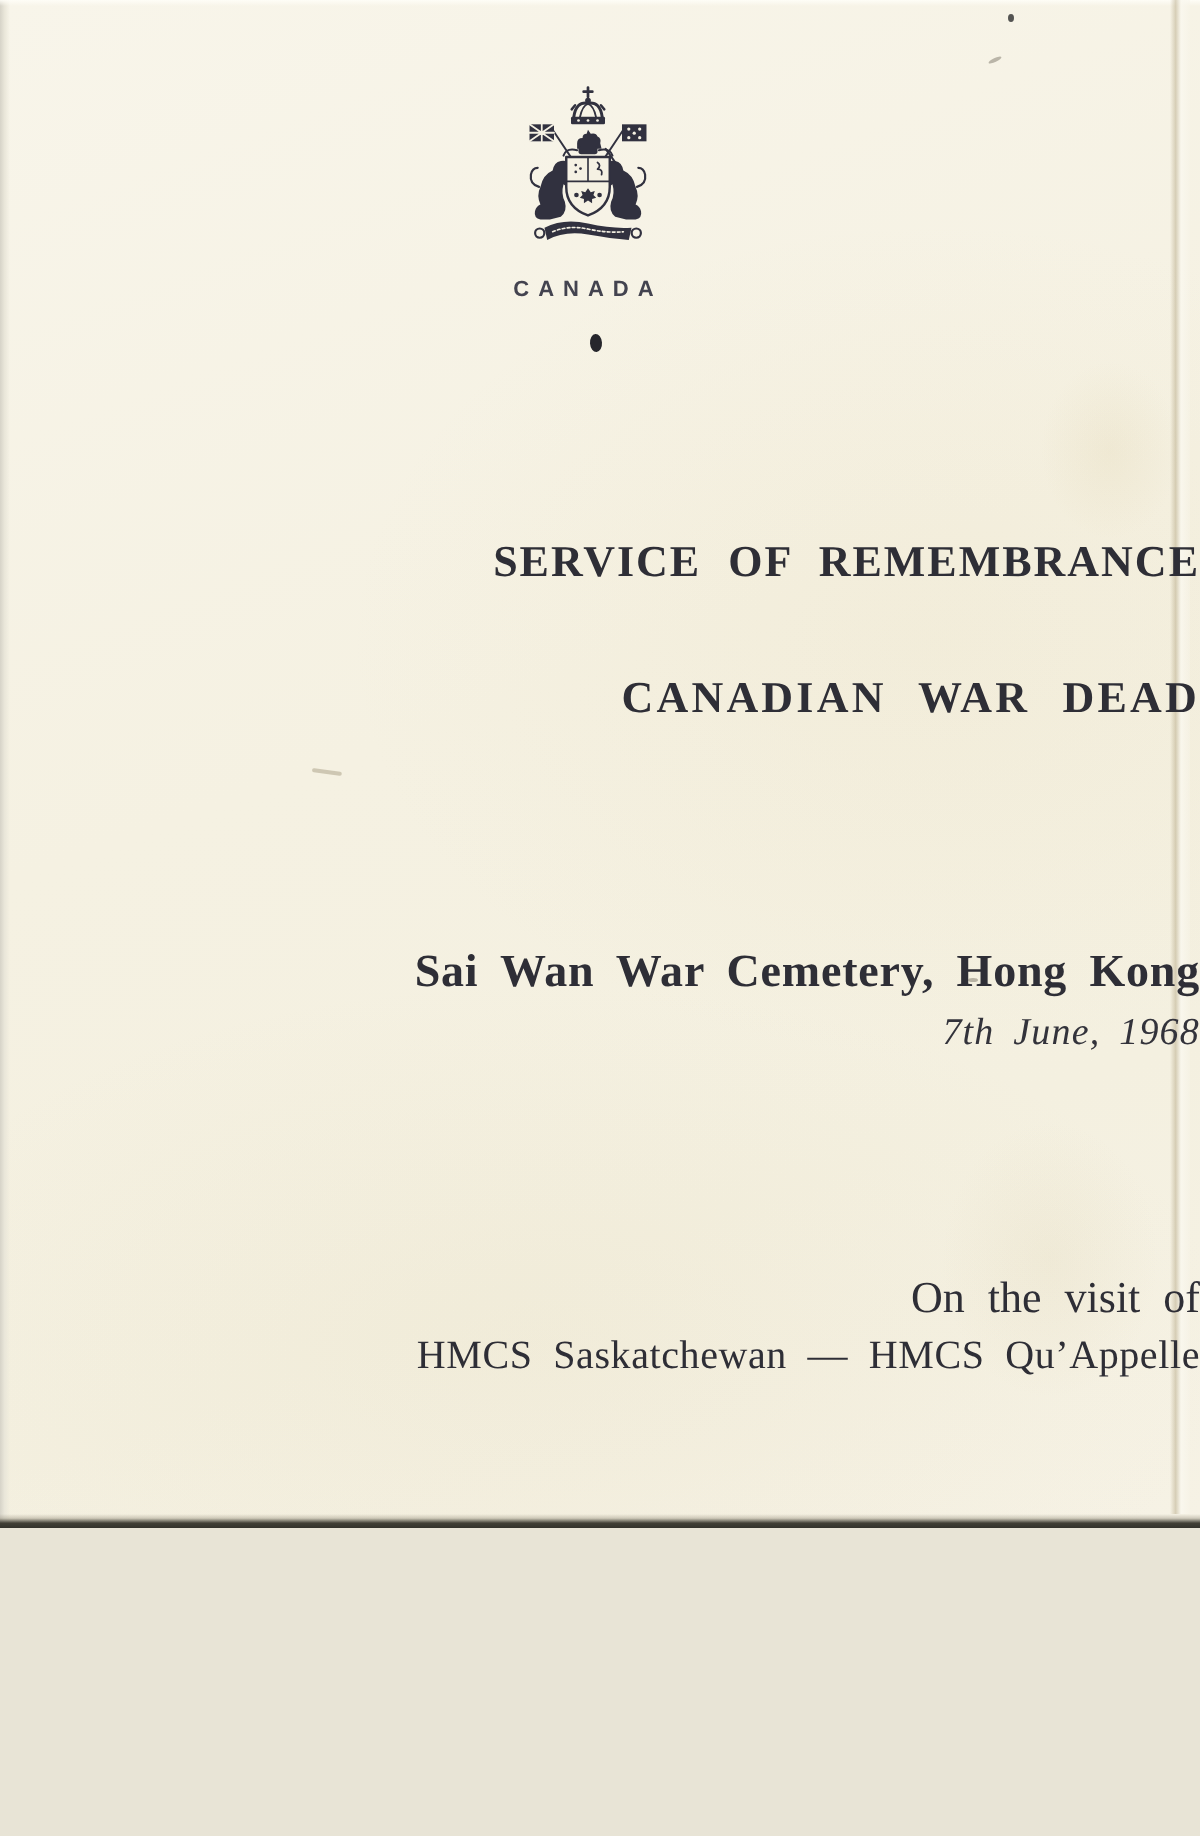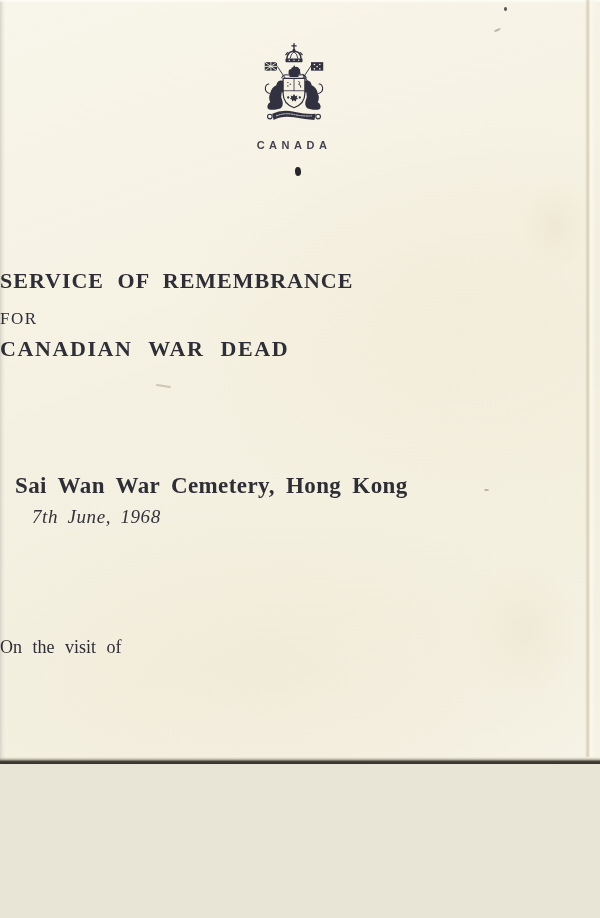--- a/index.html
+++ b/index.html
@@ -49,42 +49,42 @@
     font-family: "Liberation Sans", "DejaVu Sans", sans-serif;
     font-size: 11px; font-weight: bold; letter-spacing: 4.5px;
     color: #43434f;
   }
   .ornament-dot {
     position: absolute; top: 167px; left: 295px;
     width: 6px; height: 9px; border-radius: 50%;
     background: #26262c; transform: rotate(-4deg);
   }
   
-  .line { position: absolute; left: 0; right: 0; text-align: left; line-height: 1; white-space: nowrap; }
+  .line { position: absolute; left: 16px; right: 0; text-align: right; line-height: 1; white-space: nowrap; }
   .title-1 {
     top: 270px; font-size: 22px; font-weight: bold;
     letter-spacing: 1px; word-spacing: 7px; color: #2e2e36;
   }
   .title-2 {
     top: 310px; font-size: 17px; letter-spacing: 1.5px; color: #2e2e36;
   }
   .title-3 {
     top: 338px; font-size: 22px; font-weight: bold;
     letter-spacing: 1.6px; word-spacing: 9px; color: #2e2e36;
   }
   .venue {
     top: 474px; font-size: 23px; font-weight: bold;
     letter-spacing: 0.4px; word-spacing: 5px; color: #2e2e36; margin-left: 15px;
   }
   .date {
     top: 507px; font-size: 19px; font-style: italic;
     letter-spacing: 0.6px; word-spacing: 4px; color: #33333b; padding-left: 32px;
   }
   .visit-intro {
-    top: 638px; font-size: 18px; word-spacing: 6px; color: #2e2e36;
+    top: 638px; font-size: 22px; word-spacing: 6px; color: #2e2e36;
   }
   .ships {
     top: 668px; font-size: 20px; letter-spacing: 0.3px; word-spacing: 5px; color: #2e2e36;
   }
   
   .speck { position: absolute; border-radius: 50%; }
   .speck-a { top: 7px; left: 504px; width: 3px; height: 4px; background: rgba(55,55,55,0.85); }
   .speck-b { top: 29px; left: 494px; width: 7px; height: 2px; background: rgba(125,120,105,0.5); transform: rotate(-25deg); }
   .speck-c { top: 489px; left: 484px; width: 5px; height: 2px; background: rgba(110,104,90,0.45); }
   .speck-d { top: 385px; left: 156px; width: 15px; height: 1.5px; background: rgba(168,158,132,0.5); transform: rotate(8deg); border-radius: 2px; }
@@ -162,27 +162,27 @@
         <circle cx="85.5" cy="108" r="3.4" stroke-width="1.6"></circle>
       </g>
     </svg>
   </div>
 
   <div class="canada-label">CANADA</div>
 
   <div class="ornament-dot"></div>
 
   <div class="line title-1">SERVICE OF REMEMBRANCE</div>
-  <div class="line title-2">FOR</div>
   <div class="line title-3">CANADIAN WAR DEAD</div>
 
   <div class="line venue">Sai Wan War Cemetery, Hong Kong</div>
   <div class="line date">7th June, 1968</div>
 
   <div class="line visit-intro">On the visit of</div>
+  <div class="line ships">HMCS Saskatchewan — HMCS Qu’Appelle</div>
 
   <div class="speck speck-a"></div>
   <div class="speck speck-b"></div>
   <div class="speck speck-c"></div>
   <div class="speck speck-d"></div>
 
   <div class="edge-bottom"></div>
 </div>
 
 </body></html>

